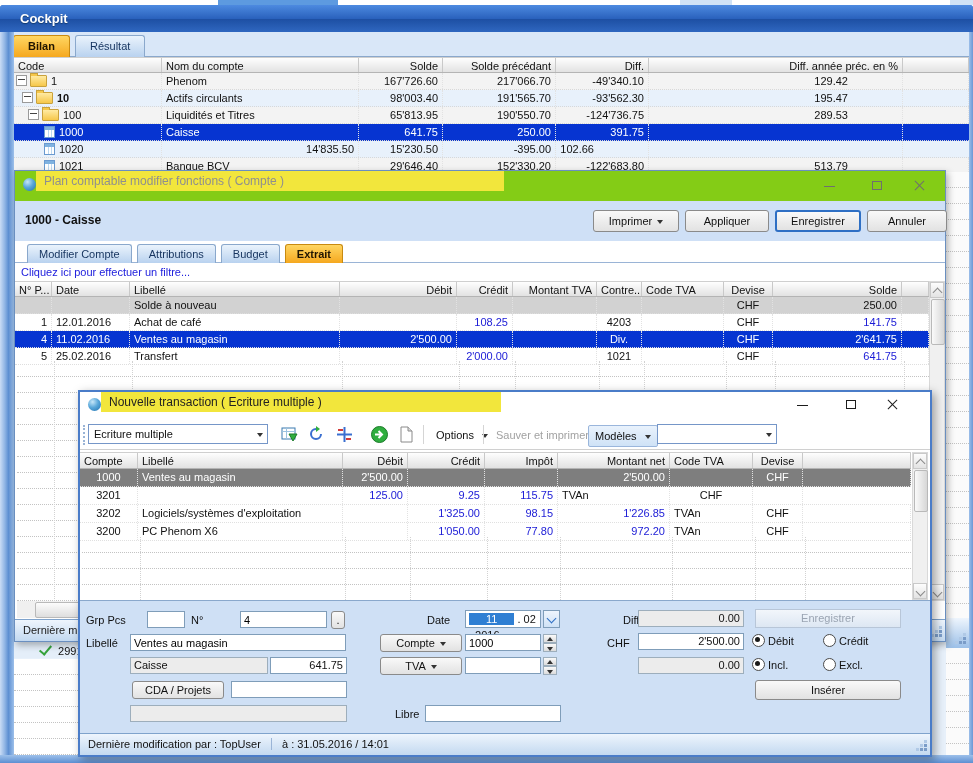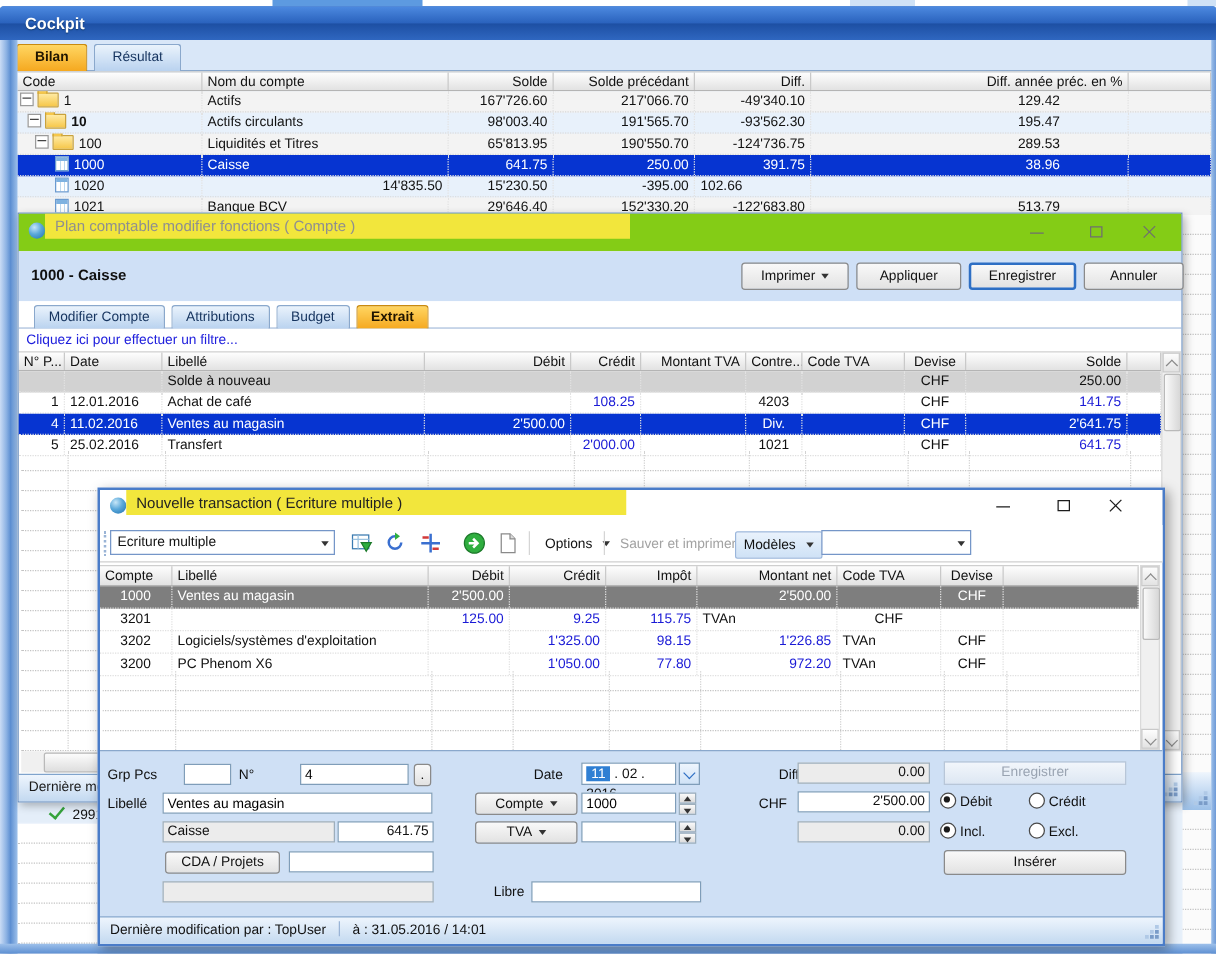--- a/index.html
+++ b/index.html
@@ -108,21 +108,21 @@
   #tx-table{left:0;top:60px;width:831px}
   #tx-table .thead-row,#tx-table .trow{grid-template-columns:58px 205px 65px 77px 73px 112px 83px 50px 1fr;height:17px;line-height:17px}
   #tx-table .trow{border-bottom:1px dotted #e0e0e0}
   #tx-table .trow.sel{background:#7e7e7e;color:#fff}
   #tx-form{left:0;top:208px;width:850px;height:133px;background:#cfe0f5;border-top:1px solid #8aa8cc;box-sizing:border-box}
   .flabel{position:absolute;line-height:17px;color:#101010}
   .ffield{position:absolute;height:17px;box-sizing:border-box;border:1px solid #9daebc;background:#ececec;line-height:15px;padding:0 3px}
   .ffield.white{background:#fff;border-color:#7f9db9}
   .fbtn{position:absolute;height:18px;line-height:16px}
   .datebox{position:absolute;height:18px;box-sizing:border-box;border:1px solid #7f9db9;background:#fff;line-height:16px;padding:0 3px}
-  .dsel{background:#2f7fd3;color:#fff;padding:0 4px}
+  .dsel{background:#2f7fd3;color:#fff;padding:0 17px}
   .datedrop{position:absolute;width:17px;height:18px;box-sizing:border-box;border:1px solid #7f9db9;background:linear-gradient(#eef5fd,#cfe2f6)}
   .datedrop .chev{border-color:#2e6fc4;left:4px}
   .spin{position:absolute;width:14px;height:18px}
   .spin b{position:absolute;left:0;width:14px;height:9px;box-sizing:border-box;border:1px solid #9daebc;background:linear-gradient(#fafafa,#dcdcdc)}
   .spin b.up{top:0}.spin b.dn{top:9px}
   .spin b::after{content:"";position:absolute;left:3px;width:0;height:0;border-left:3px solid transparent;border-right:3px solid transparent}
   .spin b.up::after{top:2px;border-bottom:4px solid #333}
   .spin b.dn::after{top:3px;border-top:4px solid #333}
   .form-btn-disabled{position:absolute;box-sizing:border-box;border:1px solid #b8c6d8;background:linear-gradient(#f2f6fb,#dde7f3);color:#9aa4b2;text-align:center}
   #tx-status{left:0;top:341px;width:850px;height:22px;background:linear-gradient(#eef5fd,#c3d9f0);border-top:1px solid #7fa3cc;box-sizing:border-box;line-height:21px}
@@ -152,21 +152,21 @@
       <span class="lft">Code</span>
       <span class="lft">Nom du compte</span>
       <span class="num">Solde</span>
       <span class="num">Solde précédant</span>
       <span class="num">Diff.</span>
       <span class="num">Diff. année préc. en %</span>
       <span></span>
     </div>
     <div class="trow alt">
       <span class="treecell" style="padding-left:2px"><i class="expand"></i><i class="folder"></i><b style="font-weight:normal">1</b></span>
-      <span class="lft">Actifs</span>
+      <span class="lft">Phenom</span>
       <span class="num">167'726.60</span>
       <span class="num">217'066.70</span>
       <span class="num">-49'340.10</span>
       <span class="num pctv">129.42</span>
       <span></span>
     </div>
     <div class="trow">
       <span class="treecell" style="padding-left:8px"><i class="expand"></i><i class="folder"></i><b style="font-weight:bold">10</b></span>
       <span class="lft">Actifs circulants</span>
       <span class="num">98'003.40</span>
@@ -183,21 +183,20 @@
       <span class="num">-124'736.75</span>
       <span class="num pctv">289.53</span>
       <span></span>
     </div>
     <div class="trow sel">
       <span class="treecell" style="padding-left:30px"><i class="accicon"></i><b style="font-weight:normal">1000</b></span>
       <span class="lft">Caisse</span>
       <span class="num">641.75</span>
       <span class="num">250.00</span>
       <span class="num">391.75</span>
-      <span class="num pctv">38.96</span>
       <span></span>
     </div>
     <div class="trow">
       <span class="treecell" style="padding-left:30px"><i class="accicon"></i><b style="font-weight:normal">1020</b></span>
       <span class="num">14'835.50</span>
       <span class="num">15'230.50</span>
       <span class="num">-395.00</span>
       <span class="num pctv">102.66</span>
       <span></span>
     </div>

